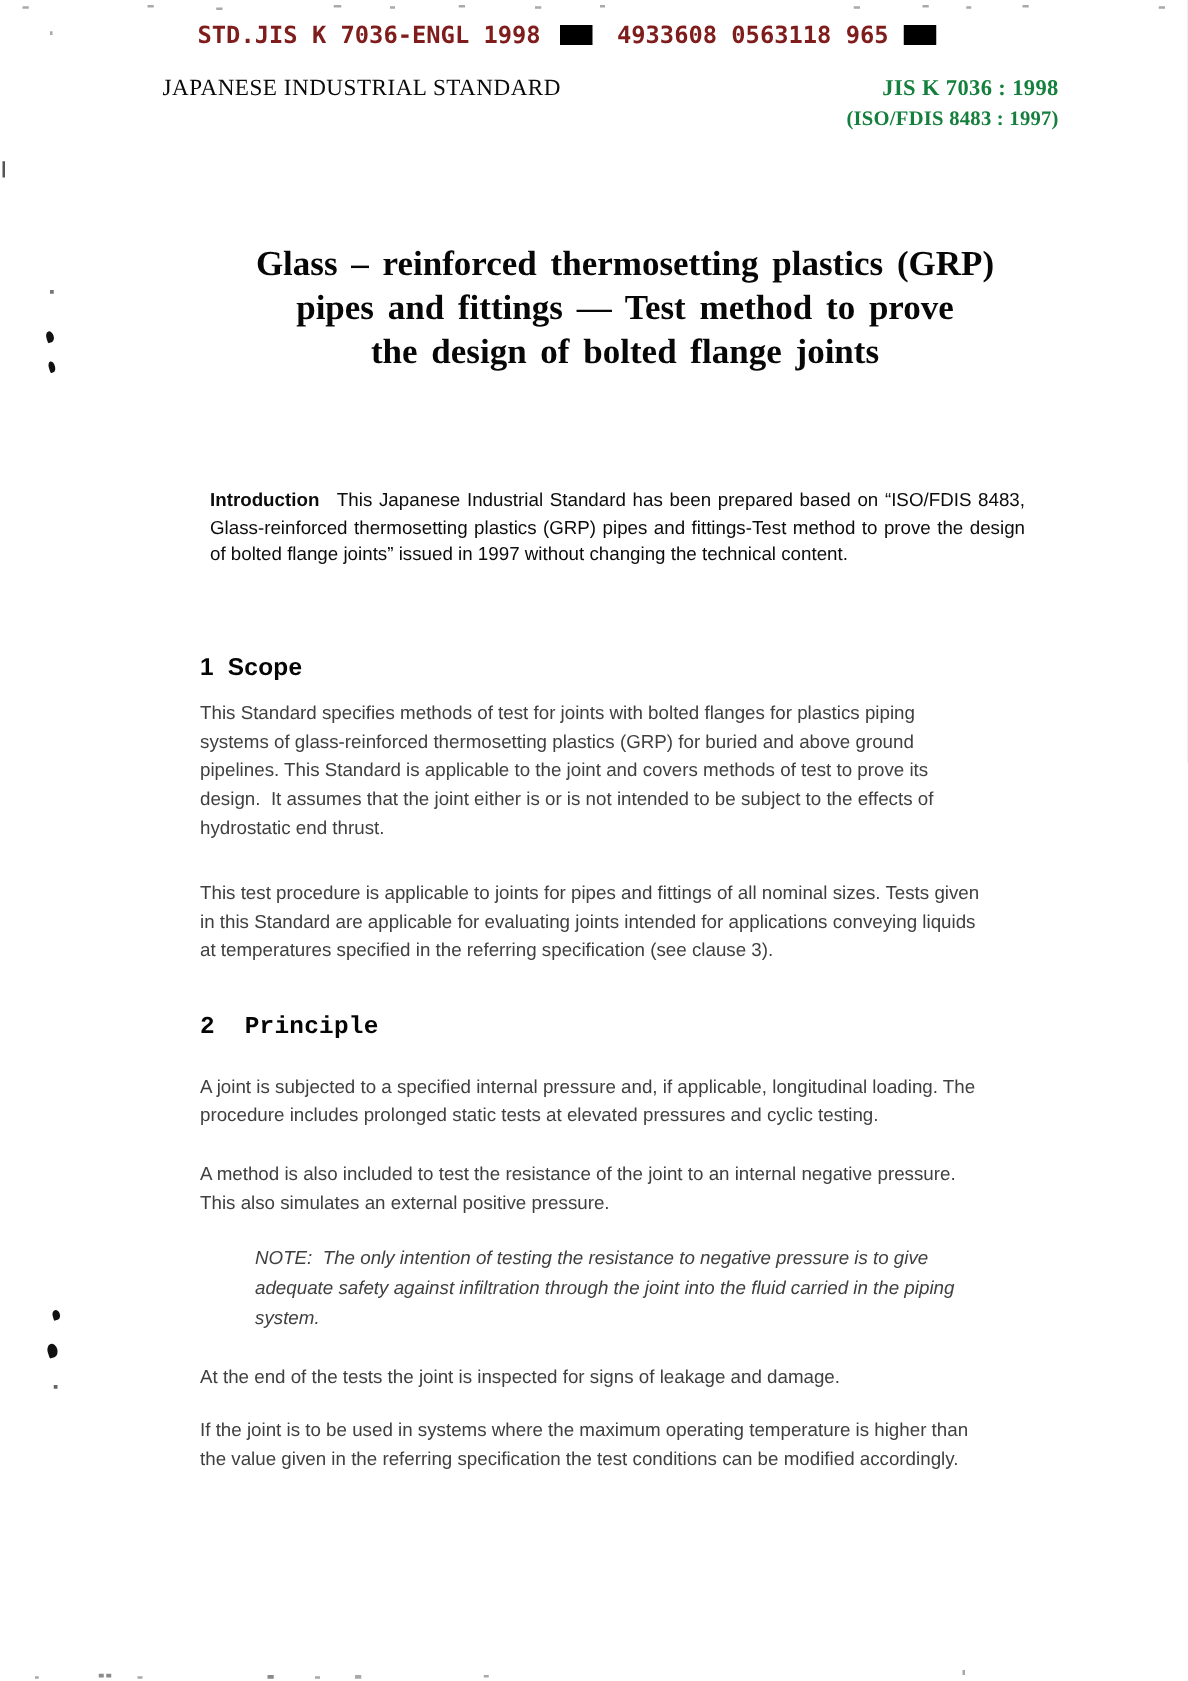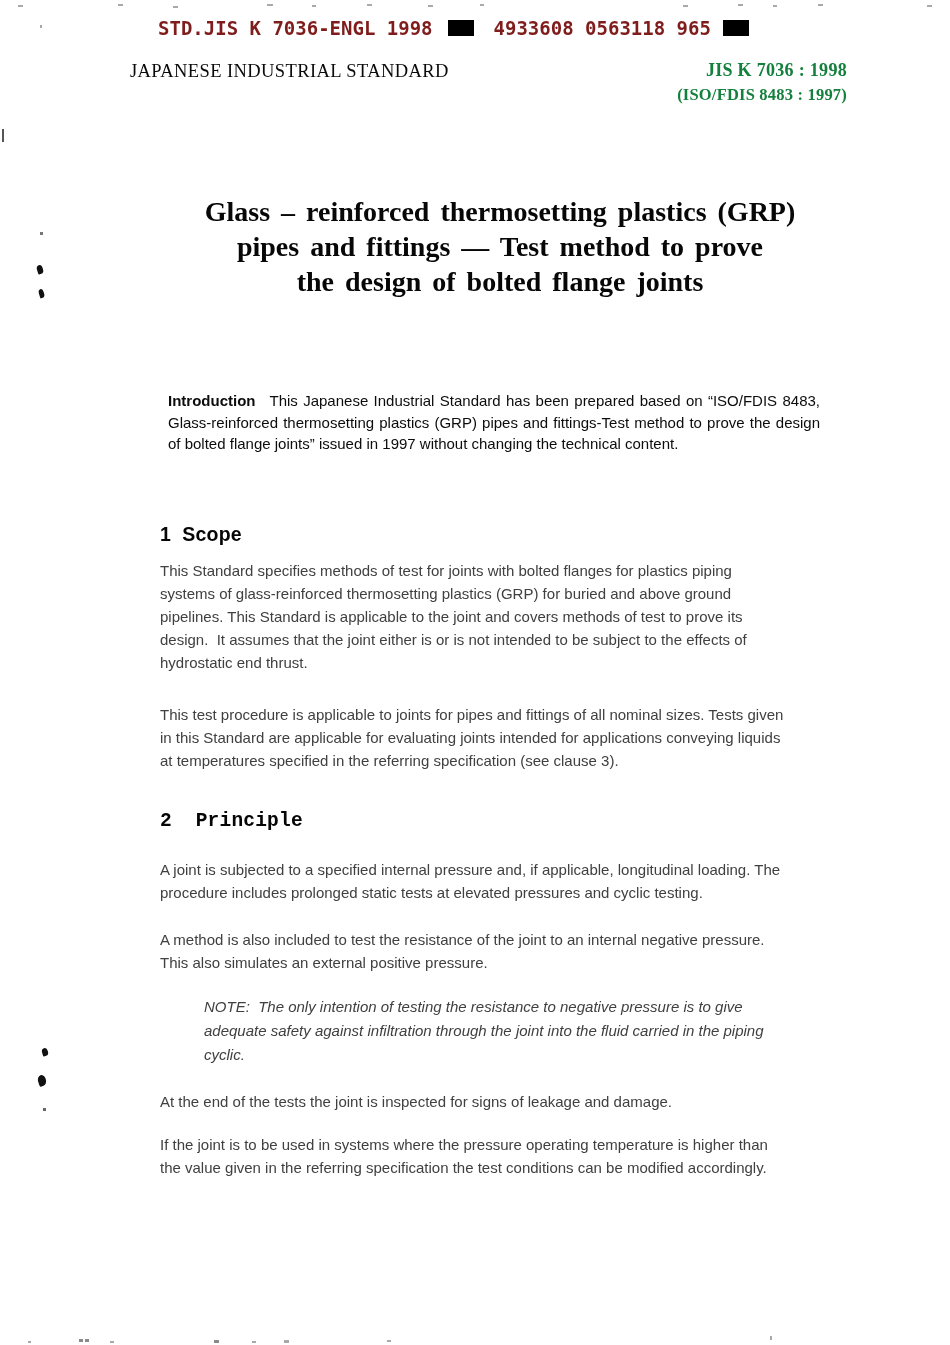--- a/index.html
+++ b/index.html
@@ -121,29 +121,29 @@
   </div>
 
   <div class="para" id="principle-p2">
     <div class="line">A method is also included to test the resistance of the joint to an internal negative pressure.</div>
     <div class="line">This also simulates an external positive pressure.</div>
   </div>
 
   <div class="para" id="note-block">
     <div class="line">NOTE:  The only intention of testing the resistance to negative pressure is to give</div>
     <div class="line">adequate safety against infiltration through the joint into the fluid carried in the piping</div>
-    <div class="line">cyclic.</div>
+    <div class="line">system.</div>
   </div>
 
   <div class="para" id="principle-p3">
     <div class="line">At the end of the tests the joint is inspected for signs of leakage and damage.</div>
   </div>
 
   <div class="para" id="principle-p4">
-    <div class="line">If the joint is to be used in systems where the pressure operating temperature is higher than</div>
+    <div class="line">If the joint is to be used in systems where the maximum operating temperature is higher than</div>
     <div class="line">the value given in the referring specification the test conditions can be modified accordingly.</div>
   </div>
 
   <div class="mark" style="left:2px; top:129px; width:2px; height:13px; background:#555;"></div>
   <div class="mark" style="left:40px; top:232px; width:3px; height:3px; background:#777;"></div>
   <div class="mark blob" style="left:37px; top:265px; width:6px; height:9px;"></div>
   <div class="mark blob" style="left:39px; top:289px; width:5px; height:9px;"></div>
   <div class="mark blob" style="left:42px; top:1048px; width:6px; height:8px;"></div>
   <div class="mark blob" style="left:38px; top:1075px; width:8px; height:11px;"></div>
   <div class="mark" style="left:43px; top:1108px; width:3px; height:3px; background:#666;"></div>

